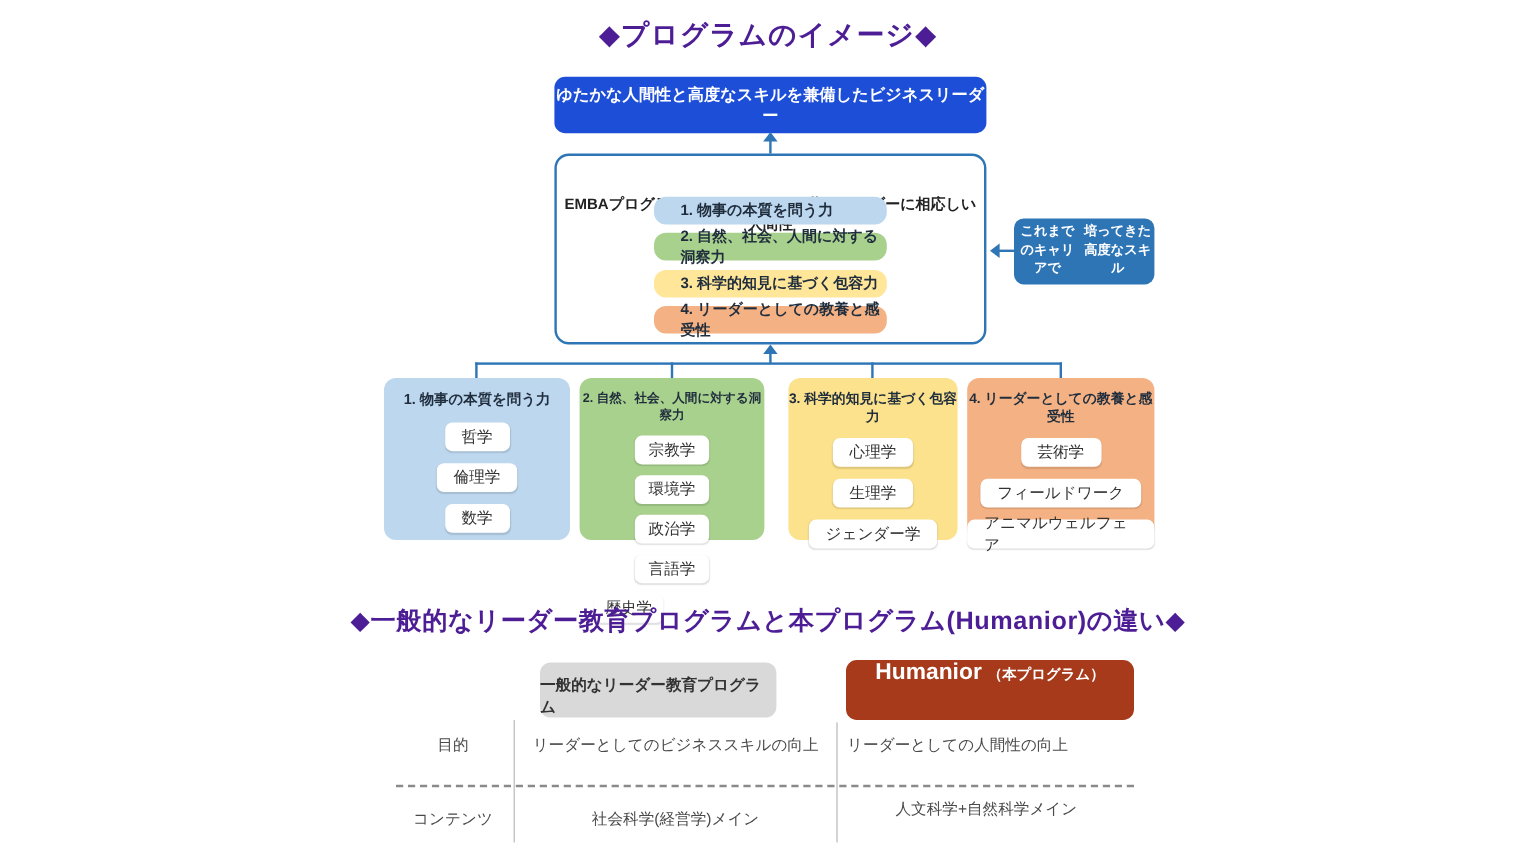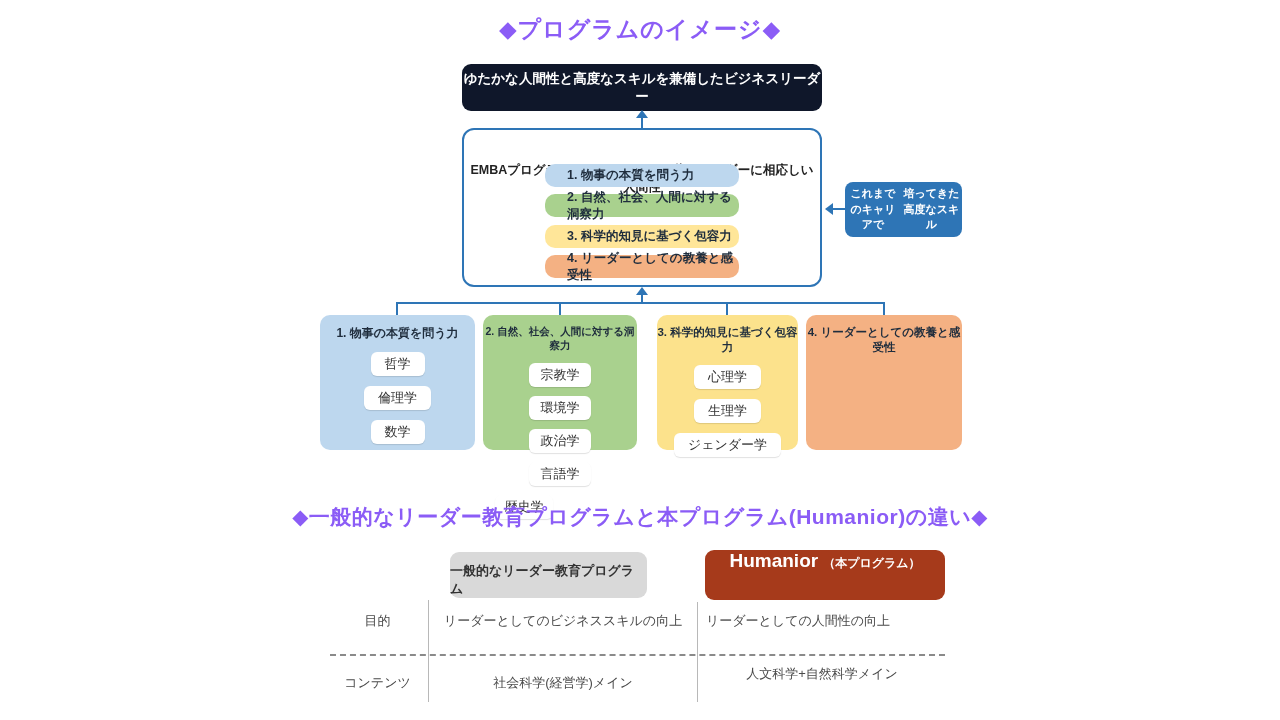--- a/index.html
+++ b/index.html
@@ -2,28 +2,28 @@
 <html><head>
 <meta charset="utf-8">
 <style>
   * { margin: 0; padding: 0; box-sizing: border-box; }
   html, body { width: 1280px; height: 720px; background: #ffffff; overflow: hidden; }
   body { font-family: "Liberation Sans", "DejaVu Sans", sans-serif; position: relative; }
 
   .abs { position: absolute; }
 
   
-  .sec-title { left: 0; width: 1280px; text-align: center; font-weight: bold; color: #8b5cf6; }
+  .sec-title { left: 0; width: 1280px; text-align: center; font-weight: bold; color: #4c1d95; }
   #title1 { top: 14px; font-size: 23px; letter-spacing: 1px; }
   #title2 { top: 503px; font-size: 21px; letter-spacing: 0.5px; }
 
   
   .goal-box {
     left: 462px; top: 64px; width: 360px; height: 47px;
-    background: #0f172a; border-radius: 9px;
+    background: #1d4ed8; border-radius: 9px;
     display: flex; align-items: center; justify-content: center;
     color: #fff; font-weight: bold; font-size: 13.5px; text-align: center;
   }
 
   
   .emba-box {
     left: 462px; top: 128px; width: 360px; height: 159px;
     background: #fff; border: 2px solid #2E75B6; border-radius: 12px;
   }
   .emba-title {
@@ -174,20 +174,25 @@
   <div class="cat-title">3. 科学的知見に基づく包容力</div>
   <div class="pill-col">
     <div class="pill">心理学</div>
     <div class="pill">生理学</div>
     <div class="pill">ジェンダー学</div>
   </div>
 </div>
 
 <div class="abs cat-box" id="cat3">
   <div class="cat-title">4. リーダーとしての教養と感受性</div>
+  <div class="pill-col">
+    <div class="pill">芸術学</div>
+    <div class="pill">フィールドワーク</div>
+    <div class="pill">アニマルウェルフェア</div>
+  </div>
 </div>
 
 <div class="abs sec-title" id="title2">◆一般的なリーダー教育プログラムと本プログラム(Humanior)の違い◆</div>
 
 <div class="abs hdr-generic">
   <span>一般的なリーダー教育プログラム</span>
 </div>
 <div class="abs hdr-humanior">
   <span class="big">Humanior</span>
   <span class="small">（本プログラム）</span>

